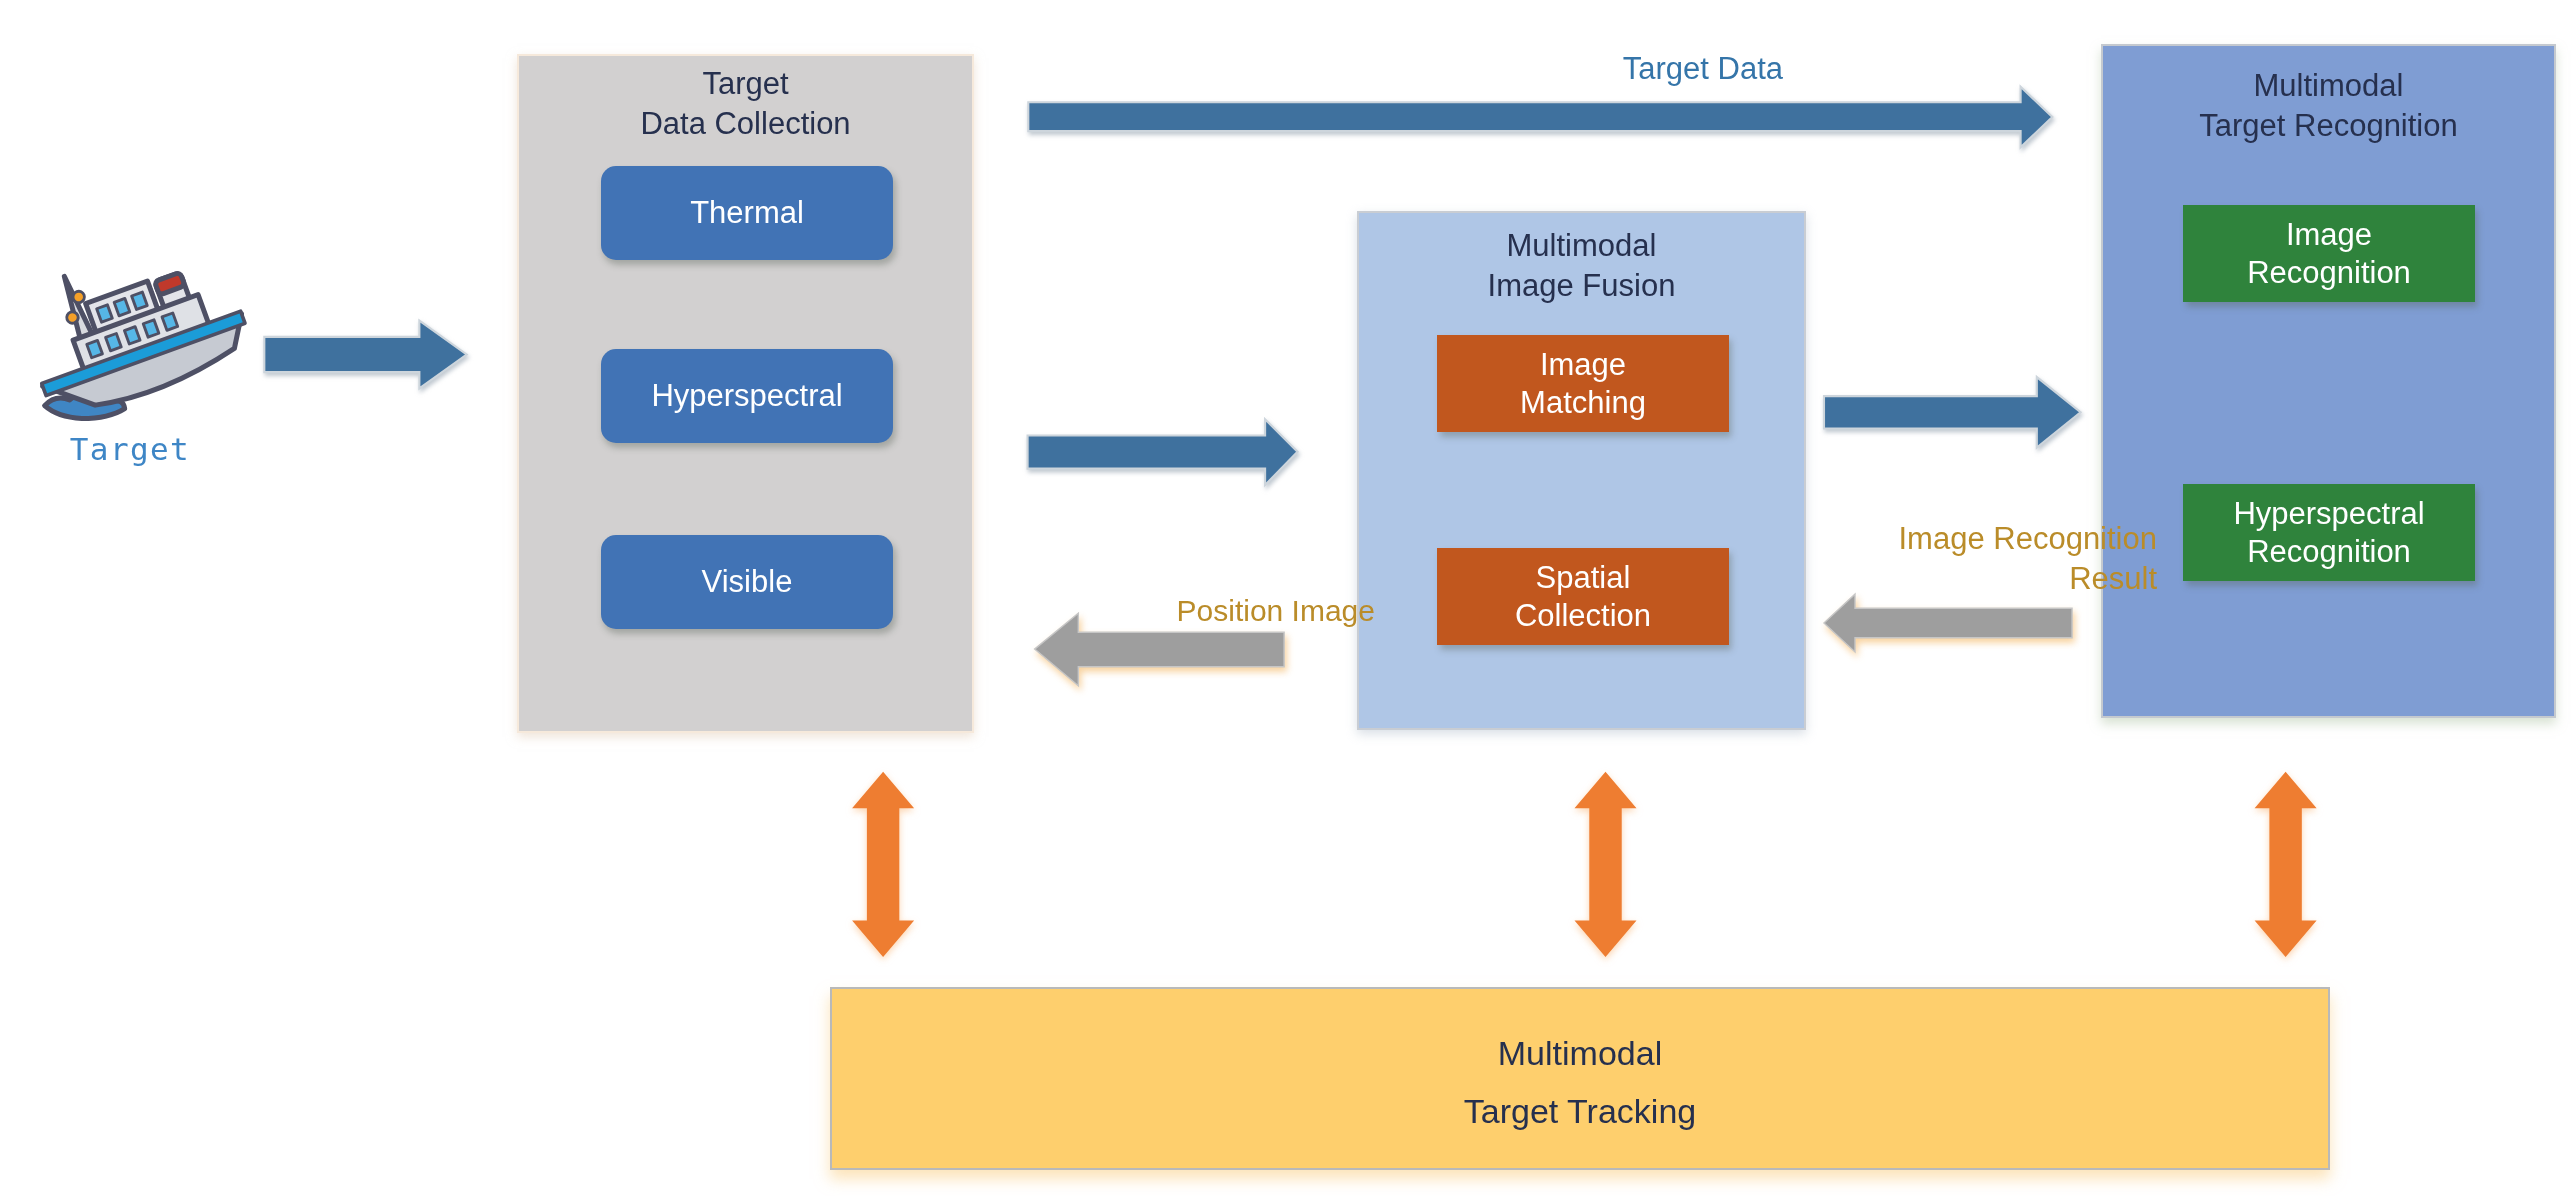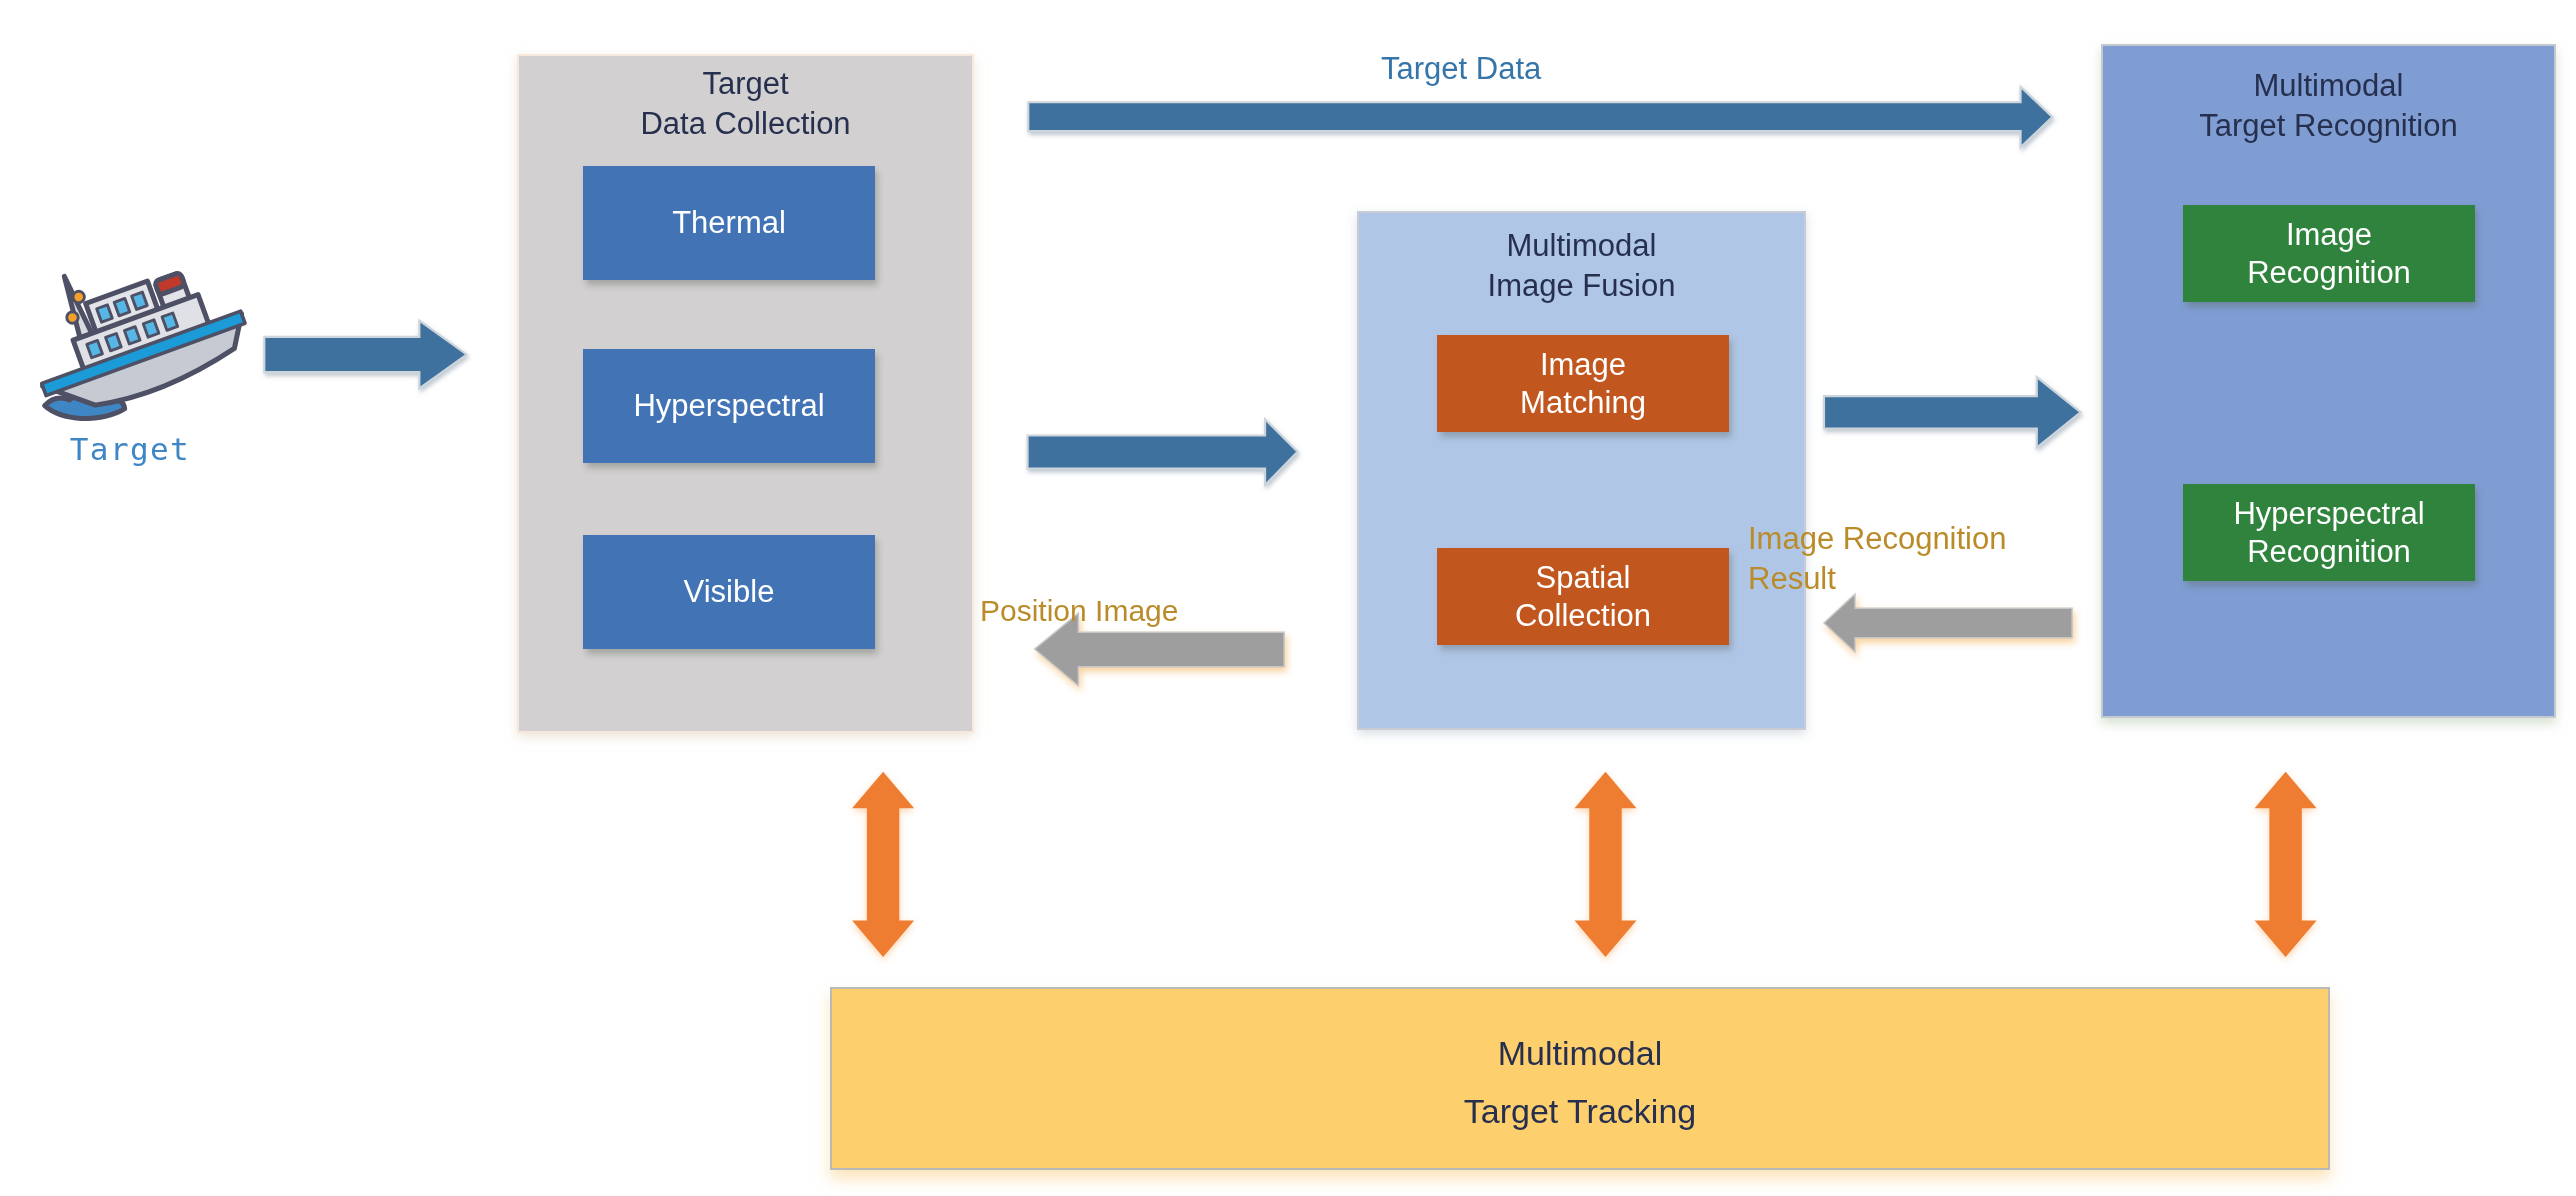--- a/index.html
+++ b/index.html
@@ -24,25 +24,25 @@
       white-space:pre-line;font-size:31px;line-height:40px;
       color:var(--text-navy);}
   .pt-collection{top:7.8px;}
   .pt-fusion{top:12.7px;}
   .pt-recognition{top:20.4px;}
   .pt-tracking{top:35px;font-size:34px;line-height:58px;}
 
   .sbox{position:absolute;width:292px;display:flex;align-items:center;justify-content:center;
       text-align:center;color:#ffffff;font-size:31px;line-height:38px;white-space:pre-line;
       box-shadow:2.8px 5px 6.3px rgba(90,100,90,.38);}
-  .sbox.blue{background:var(--box-blue);height:114px;left:64px;}
+  .sbox.blue{background:var(--box-blue);height:94px;left:82px;border-radius:15px;}
   .sbox.orange{background:var(--box-orange);height:97px;left:78px;}
   .sbox.green{background:var(--box-green);height:97px;left:80px;}
 
-  .flow-label{position:absolute;text-align:left;white-space:pre-line;
+  .flow-label{position:absolute;text-align:right;white-space:pre-line;
       font-size:31px;line-height:40px;}
   .lbl-blue{color:var(--label-blue);}
   .lbl-gold{color:var(--label-gold);}
 
   .ship-label{position:absolute;left:42px;top:431px;width:176px;text-align:center;
       font-family:"DejaVu Sans Mono",monospace;font-size:31px;letter-spacing:1.4px;
       color:var(--ship-label-blue);}
 
   svg.overlay{position:absolute;left:0;top:0;width:2576px;height:1196px;pointer-events:none;}
   .a-blue{fill:var(--arrow-blue);stroke:#cdd5dc;stroke-width:3;

